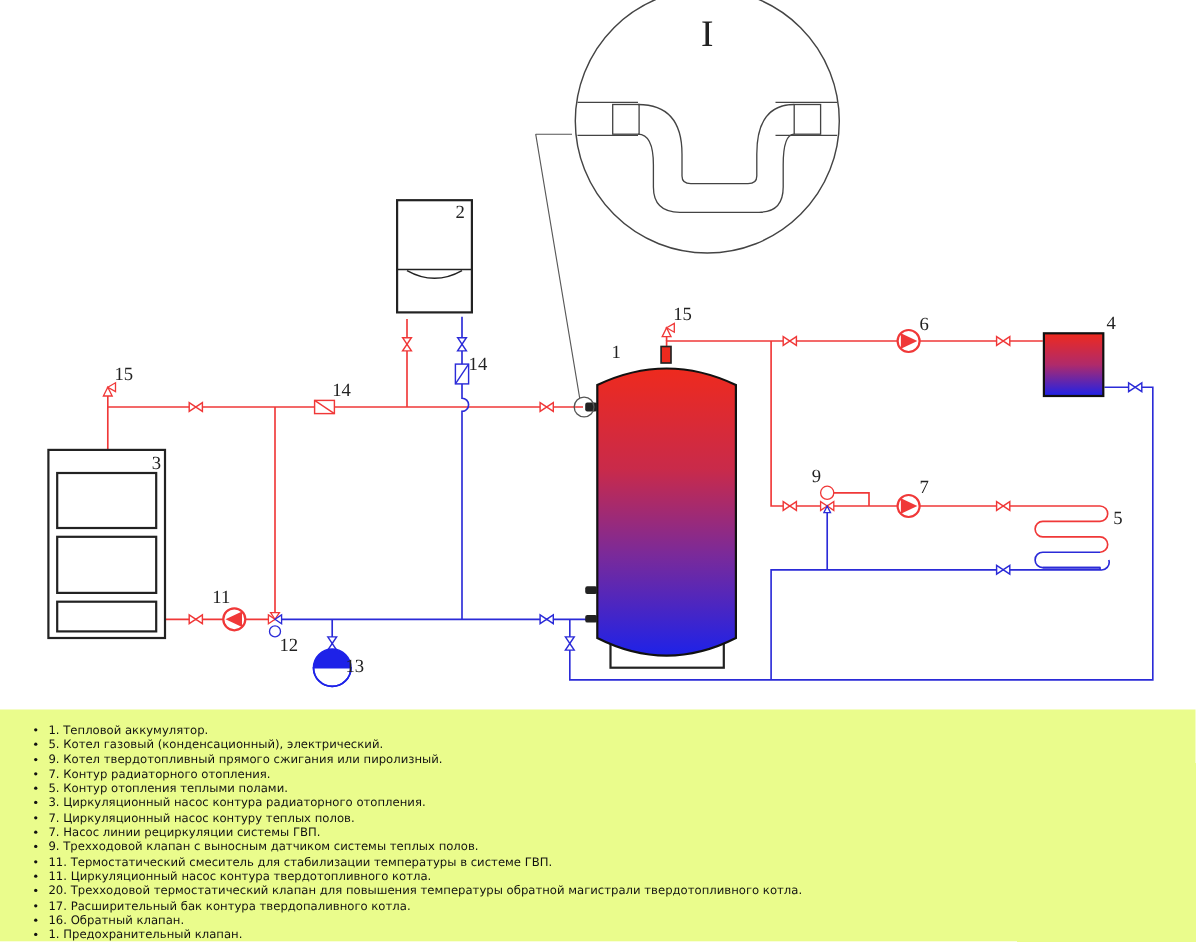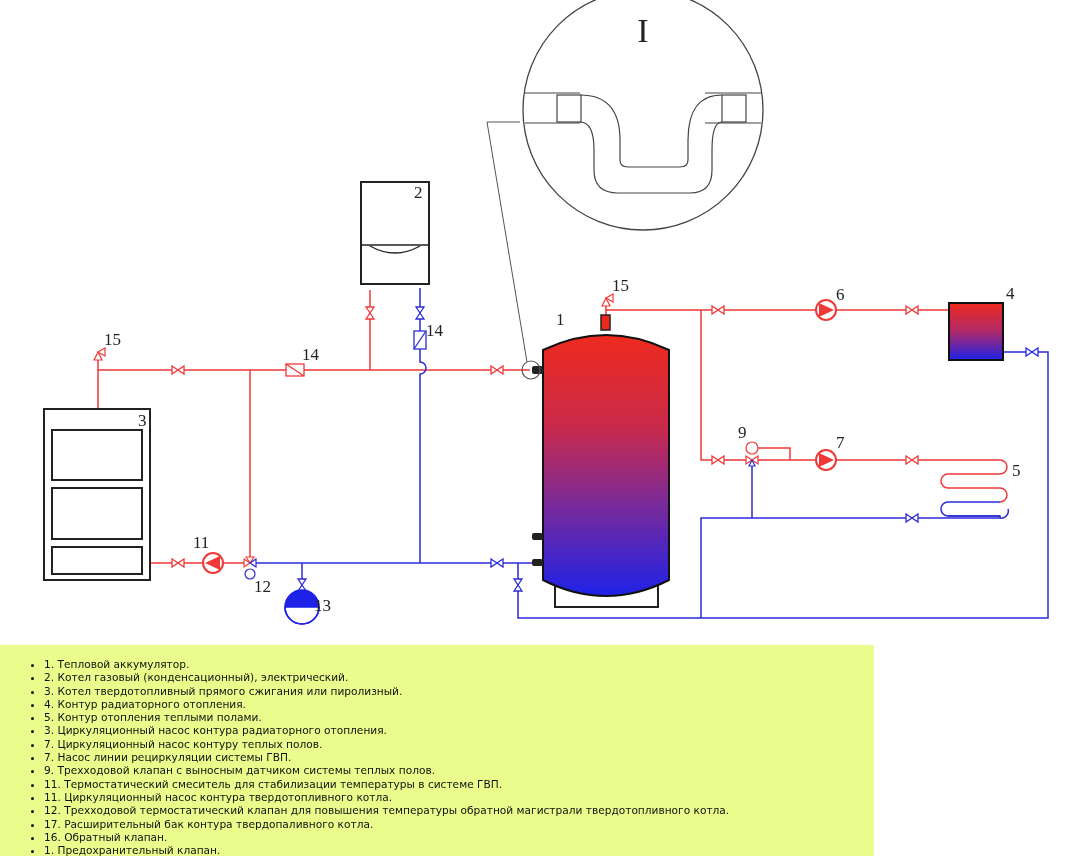--- a/index.html
+++ b/index.html
@@ -1,18 +1,18 @@
 <!DOCTYPE html>
 <html><head>
 <meta charset="utf-8">
 <style>
   html, body { margin:0; padding:0; }
   body { width:1087px; height:856px; overflow:hidden; background:#ffffff; font-family:"DejaVu Serif", serif; position:relative; }
   #diagram { position:absolute; left:0; top:0; width:1087px; height:645px; }
-  #legend { position:absolute; left:0; top:645px; width:874px; height:211px; background:#eafc8c; overflow:hidden; }
+  #legend { position:absolute; left:0; top:645px; width:1087px; height:211px; background:#eafc8c; overflow:hidden; }
   #legend ul { margin:0; padding:13px 0 0 44px; list-style:disc; }
   #legend li { font-family:"DejaVu Sans", sans-serif; font-size:10.6px; line-height:13.3px; color:#111; }
   .num { font-family:"Liberation Serif", serif; font-size:17px; fill:#222; }
   .hot { stroke:#f03838; }
   .cold { stroke:#2b2bd8; }
   .pipe { fill:none; stroke-width:1.5; }
 </style>
 </head>
 <body>
 
@@ -188,28 +188,28 @@
   </g>
 
   <g>
     <text class="num" x="1012" y="476">5</text>
   </g>
 </svg>
 
 <div id="legend">
   <ul>
     <li>1. Тепловой аккумулятор.</li>
-    <li>2. Котел газовый (конденсационный), электрический.</li>
-    <li>3. Котел твердотопливный прямого сжигания или пиролизный.</li>
-    <li>4. Контур радиаторного отопления.</li>
+    <li>5. Котел газовый (конденсационный), электрический.</li>
+    <li>9. Котел твердотопливный прямого сжигания или пиролизный.</li>
+    <li>7. Контур радиаторного отопления.</li>
     <li>5. Контур отопления теплыми полами.</li>
     <li>3. Циркуляционный насос контура радиаторного отопления.</li>
     <li>7. Циркуляционный насос контуру теплых полов.</li>
     <li>7. Насос линии рециркуляции системы ГВП.</li>
     <li>9. Трехходовой клапан с выносным датчиком системы теплых полов.</li>
     <li>11. Термостатический смеситель для стабилизации температуры в системе ГВП.</li>
     <li>11. Циркуляционный насос контура твердотопливного котла.</li>
-    <li>12. Трехходовой термостатический клапан для повышения температуры обратной магистрали твердотопливного котла.</li>
+    <li>20. Трехходовой термостатический клапан для повышения температуры обратной магистрали твердотопливного котла.</li>
     <li>17. Расширительный бак контура твердопаливного котла.</li>
     <li>16. Обратный клапан.</li>
     <li>1. Предохранительный клапан.</li>
   </ul>
 </div>
 
 </body></html>

